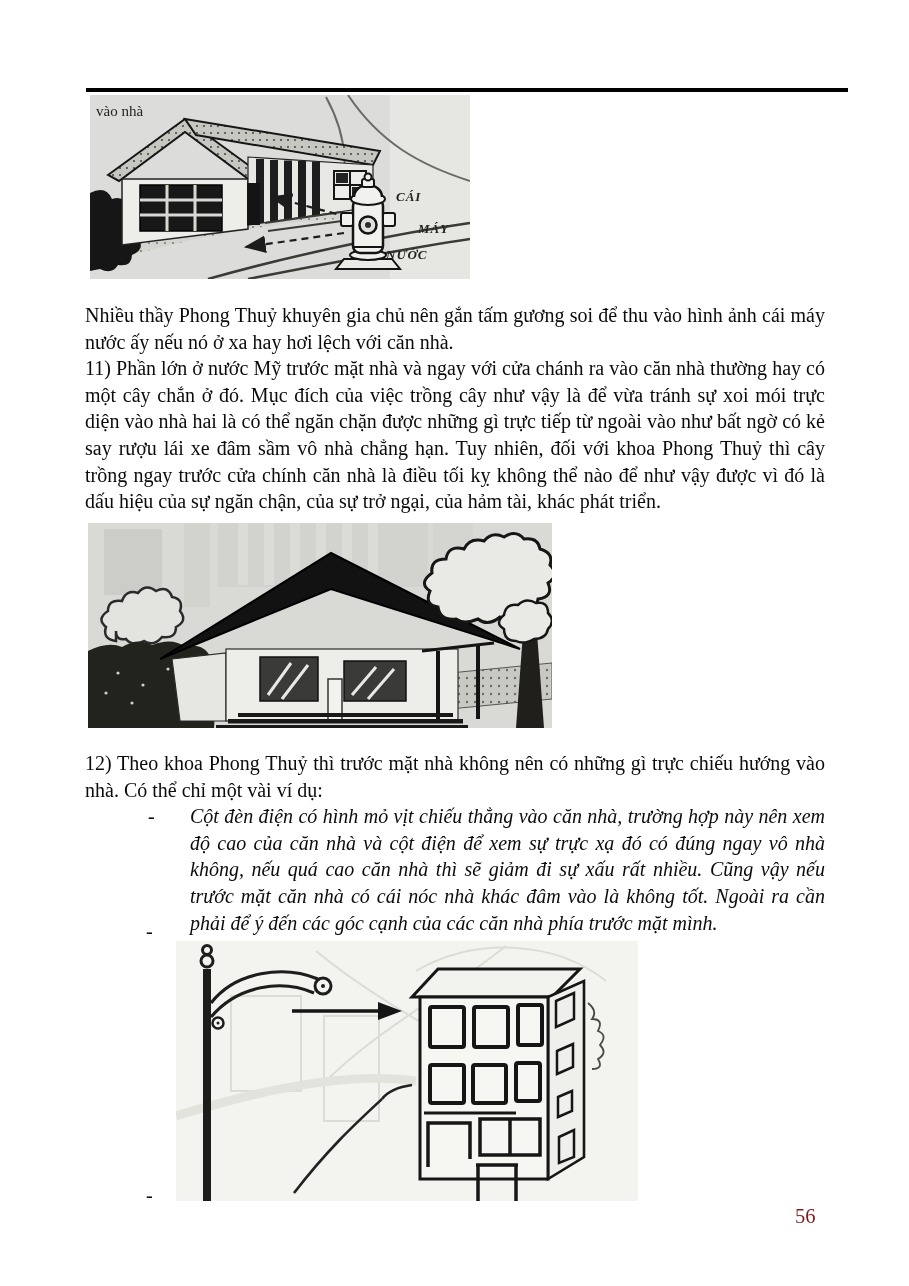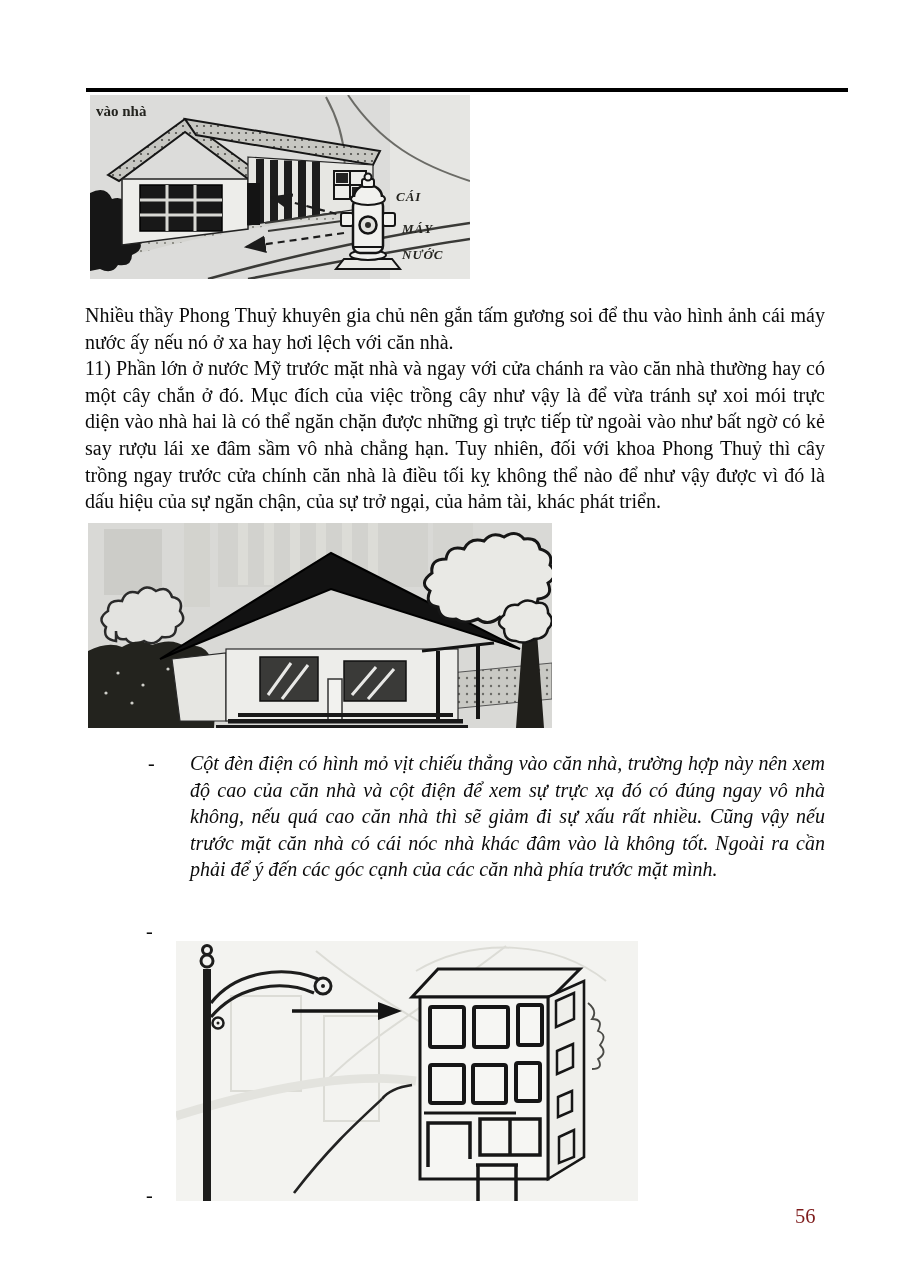--- a/index.html
+++ b/index.html
@@ -24,25 +24,25 @@
   .fig{position:absolute;overflow:hidden;}
   .fig svg{display:block;}
   .fig1{left:90px;top:95px;width:380px;height:184px;}
   .fig2{left:88px;top:523px;width:464px;height:205px;}
   .fig3{left:176px;top:941px;width:462px;height:260px;}
   .fig-label{
     position:absolute;
     font-family:"Liberation Serif", serif;
     color:#24241f;
   }
-  .lbl-vao-nha{left:6px;top:8px;font-size:15px;font-weight:bold;}
+  .lbl-vao-nha{left:6px;top:8px;font-size:15px;}
   .lbl-hand{font-style:italic;font-weight:bold;font-size:13px;letter-spacing:1px;margin-top:8px;}
   .lbl-cai{left:306px;top:86px;}
-  .lbl-may{left:312px;top:118px;}
-  .lbl-nuoc{left:312px;top:144px;}
+  .lbl-may{left:328px;top:118px;}
+  .lbl-nuoc{left:296px;top:144px;}
   .textblock{
     position:absolute;left:85px;width:740px;
     font-size:20px;line-height:26.6px;
     text-align:justify;
   }
   .tb1{top:302px;}
   .tb2{top:750px;}
   .textblock p{margin:0;padding:0;}
   .bullet{display:flex;padding-left:63px;}
   .bullet .dash{flex:none;width:42px;}
@@ -198,20 +198,21 @@
       <path d="M444,70 C436,52 420,44 408,40" stroke="#201f1b" stroke-width="5" fill="none"></path>
       <path d="M447,66 C456,50 464,44 464,42" stroke="#201f1b" stroke-width="4" fill="none"></path>
       <polygon points="428,205 436,96 442,62 450,62 448,96 456,205" fill="#201f1b"></polygon>
 
       <path d="M368,96 q-16,2 -18,-12 q-14,-2 -8,-16 q-12,-8 2,-18 q-2,-14 14,-14 q2,-14 18,-10 q6,-12 20,-8 q8,-10 20,-4 q12,-8 20,2 q14,-2 16,10 q14,4 10,16 q10,10 -2,18 q6,14 -10,16 q-2,14 -18,12 q-8,12 -20,6 q-12,10 -22,2 q-14,6 -22,0 z" fill="#e9e9e5" stroke="#161616" stroke-width="3"></path>
       <path d="M428,118 q-12,0 -12,-12 q-10,-6 0,-14 q2,-12 14,-10 q8,-8 18,-2 q12,-2 12,10 q8,8 0,16 q-2,10 -14,10 q-10,6 -18,2 z" fill="#e9e9e5" stroke="#161616" stroke-width="2.5"></path>
     </svg>
   </figure>
 
   <div class="textblock tb2">
+    <p>12) Theo khoa Phong Thuỷ thì trước mặt nhà không nên có những gì trực chiếu hướng vào nhà. Có thể chỉ một vài ví dụ:</p>
     <div class="bullet">
       <span class="dash">-</span>
       <p>Cột đèn điện có hình mỏ vịt chiếu thẳng vào căn nhà, trường hợp này nên xem độ cao của căn nhà và cột điện để xem sự trực xạ đó có đúng ngay vô nhà không, nếu quá cao căn nhà thì sẽ giảm đi sự xấu rất nhiều. Cũng vậy nếu trước mặt căn nhà có cái nóc nhà khác đâm vào là không tốt. Ngoài ra cần phải để ý đến các góc cạnh của các căn nhà phía trước mặt mình.</p>
     </div>
   </div>
 
   <span class="lone-dash d1">-</span>
 
   <figure class="fig fig3" style="margin:0;">
     <svg width="462" height="260" viewBox="0 0 462 260" xmlns="http://www.w3.org/2000/svg">

